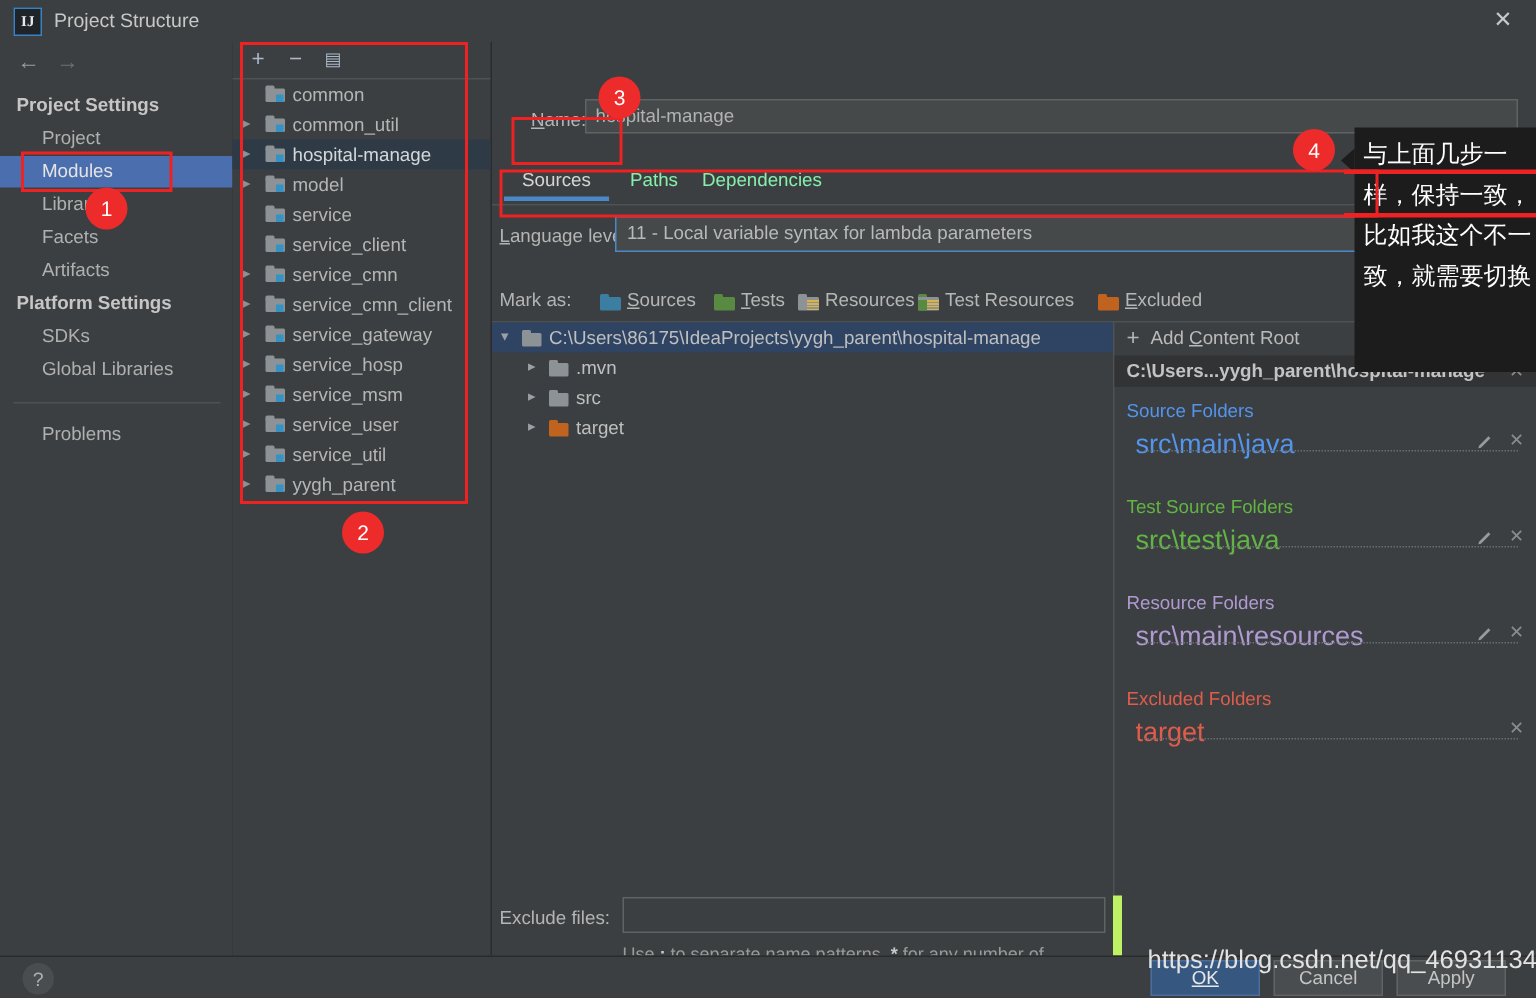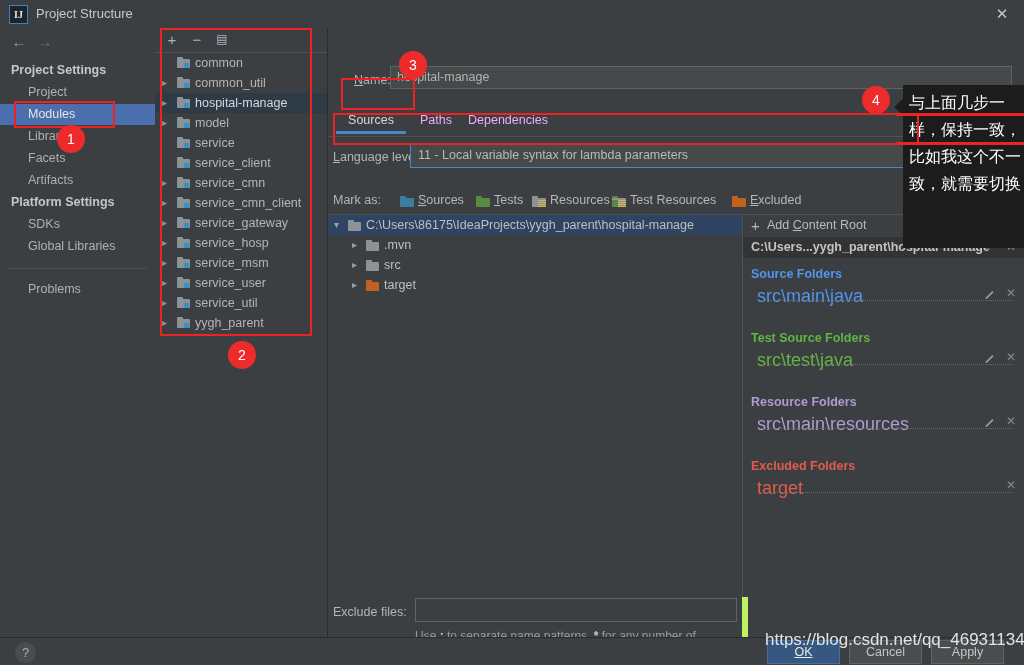--- a/index.html
+++ b/index.html
@@ -50,21 +50,21 @@
 
   
   .detail{position:absolute;left:328px;top:0;width:696px;height:609px;background:#3c3f41;}
 
   .name-label{position:absolute;left:10px;top:45px;font-size:12.5px;color:#b4b4b4;margin-left:16px;}
   .name-label u{text-decoration:underline;}
   .name-field{position:absolute;left:62px;top:38px;width:622px;height:23px;background:#45494a;border:1px solid #5e6364;box-sizing:border-box;}
   .name-field span{display:block;padding:3px 0 0 6px;color:#b2b2b2;font-size:12.5px;}
 
   .tabs{position:absolute;left:0;top:78px;width:696px;height:30px;border-bottom:1px solid #4e5254;}
-  .tab{position:absolute;top:4px;height:24px;line-height:20px;color:#f0abfc;font-size:12.5px;cursor:pointer;}
+  .tab{position:absolute;top:4px;height:24px;line-height:20px;color:#86efac;font-size:12.5px;cursor:pointer;}
   .tab.active{color:#d6d6d6;}
   .tab .uline{position:absolute;left:0;bottom:0;width:100%;height:3px;background:#4a88c7;}
 
   .ll-label{position:absolute;left:5px;top:122px;font-size:12.5px;color:#b4b4b4;}
   .ll-field{position:absolute;left:82px;top:116px;width:595px;height:24px;background:#45494a;border:1px solid #4a88c7;box-sizing:border-box;}
   .ll-field .val{position:absolute;left:7px;top:3px;color:#b9b9b9;font-size:12.5px;}
   .ll-field .caret{position:absolute;right:8px;top:9px;width:0;height:0;border-left:4px solid transparent;border-right:4px solid transparent;border-top:5px solid #b0b0b0;}
 
   .markas{position:absolute;left:0;top:163px;width:696px;height:22px;}
   .markas .lbl{position:absolute;left:5px;top:2px;color:#b4b4b4;font-size:12.5px;}
@@ -87,21 +87,21 @@
 
   
   .folders{position:absolute;left:415px;top:186px;width:281px;height:382px;border-top:1px solid #4e5254;}
   .addroot{position:absolute;left:0;top:0;width:281px;height:22px;cursor:pointer;}
   .addroot .plus{position:absolute;left:8px;top:2px;color:#b6b6b6;font-size:15px;line-height:18px;}
   .addroot .tx{position:absolute;left:24px;top:3px;color:#bababa;font-size:12.5px;}
   .addroot .tx u{text-decoration:underline;}
   .rootbar{position:absolute;left:0;top:22px;width:281px;height:21px;background:#313335;}
   .rootbar .tx{position:absolute;left:8px;top:3px;color:#c3c3c3;font-size:12.5px;font-weight:bold;}
   .rootbar .x{position:absolute;right:8px;top:3px;color:#8b8b8b;font-size:12px;cursor:pointer;}
-  .fgroup{position:absolute;left:8px;font-size:12.5px;font-weight:bold;}
+  .fgroup{position:absolute;left:8px;font-size:12.5px;font-weight:normal;}
   .fitem{position:absolute;left:14px;font-size:18px;}
   .fdots{position:absolute;height:1px;border-bottom:1px dotted #6a6e70;}
   .fpen{position:absolute;width:12px;height:12px;cursor:pointer;}
   .fx{position:absolute;color:#8b8b8b;font-size:12px;cursor:pointer;}
 
   
   .exc{position:absolute;left:0;top:569px;width:414px;height:64px;border-right:6px solid #bef264;}
   .exc .lbl{position:absolute;left:5px;top:8px;color:#b4b4b4;font-size:12.5px;}
   .exc .fld{position:absolute;left:87px;top:1px;width:322px;height:24px;background:#3c3f41;border:1px solid #5e6364;box-sizing:border-box;}
   .exc .hint{position:absolute;left:87px;top:31px;width:320px;color:#9a9a9a;font-size:12px;line-height:17px;}

